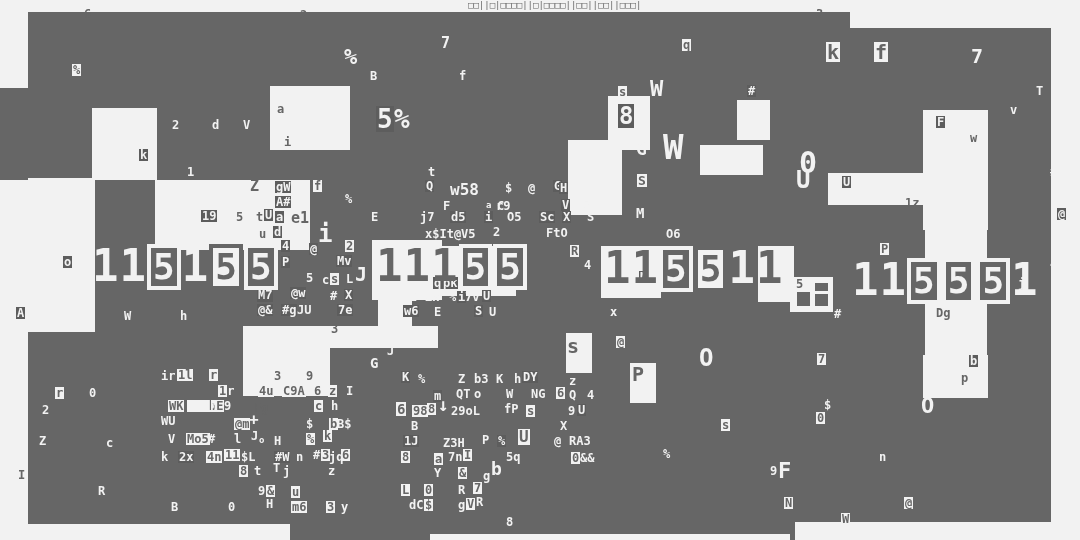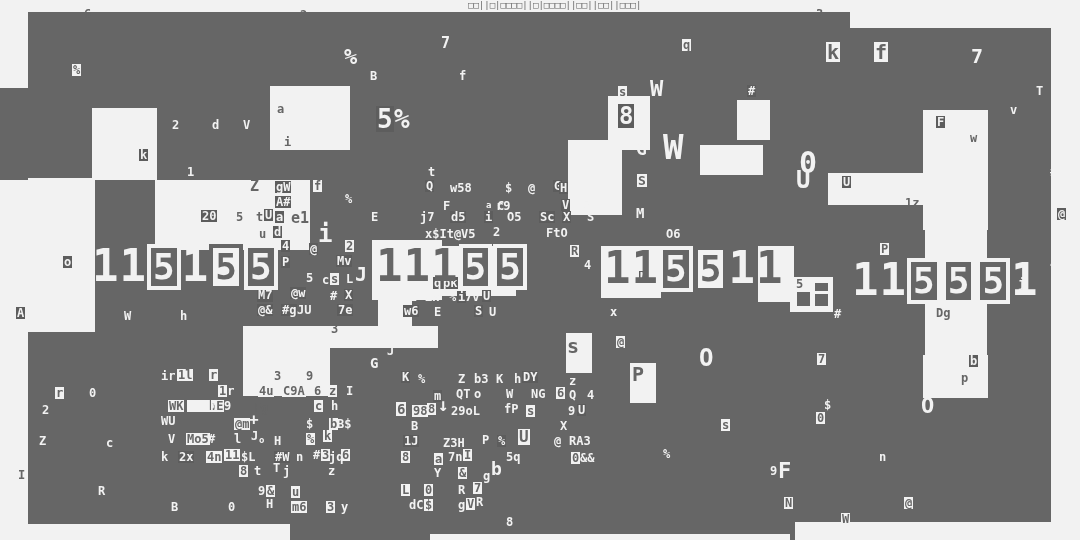--- a/index.html
+++ b/index.html
@@ -136,21 +136,21 @@
       <span class="g s-wb" style="left: 936px; top: 116px; font-size: 12px;">F</span>
       <span class="g s-d" style="left: 970px; top: 132px; font-size: 12px;">w</span>
       <span class="g s-w" style="left: 1050px; top: 166px; font-size: 12px;">#</span>
       <span class="g s-wb" style="left: 1057px; top: 208px; font-size: 12px;">@</span>
       <span class="g s-w" style="left: 799px; top: 148px; font-size: 30px;">0</span>
       <span class="g s-w" style="left: 796px; top: 168px; font-size: 24px;">U</span>
       <span class="g s-wb" style="left: 842px; top: 176px; font-size: 12px;">U</span>
       <span class="g s-d" style="left: 905px; top: 197px; font-size: 12px;">1z</span>
       <span class="g s-w" style="left: 428px; top: 166px; font-size: 12px;">t</span>
       <span class="g s-wb" style="left: 425px; top: 180px; font-size: 12px;">Q</span>
-      <span class="g s-w" style="left: 450px; top: 182px; font-size: 12px;">w58</span>
+      <span class="g s-w" style="left: 450px; top: 182px; font-size: 16px;">w58</span>
       <span class="g s-w" style="left: 505px; top: 182px; font-size: 12px;">$</span>
       <span class="g s-w" style="left: 528px; top: 182px; font-size: 12px;">@</span>
       <span class="g s-wb" style="left: 553px; top: 180px; font-size: 12px;">G</span>
       <span class="g s-w" style="left: 565px; top: 181px; font-size: 12px;">H</span>
       <span class="g s-w" style="left: 443px; top: 200px; font-size: 12px;">F</span>
       <span class="g s-w" style="left: 486px; top: 201px; font-size: 9px;">a</span>
       <span class="g s-w" style="left: 497px; top: 200px; font-size: 12px;">C</span>
       <span class="g s-w" style="left: 496px; top: 200px; font-size: 12px;">r9</span>
       <span class="g s-wb" style="left: 561px; top: 199px; font-size: 12px;">V</span>
       <span class="g s-w" style="left: 582px; top: 199px; font-size: 12px;">&amp;</span>
@@ -164,21 +164,21 @@
       <span class="g s-w" style="left: 425px; top: 228px; font-size: 12px;">x$It@V5</span>
       <span class="g s-w" style="left: 493px; top: 226px; font-size: 12px;">2</span>
       <span class="g s-w" style="left: 546px; top: 227px; font-size: 12px;">FtO</span>
       <span class="g s-db" style="left: 570px; top: 245px; font-size: 12px;">R</span>
       <span class="g s-w" style="left: 464px; top: 247px; font-size: 12px;">p</span>
       <span class="g s-d" style="left: 250px; top: 179px; font-size: 15px;">Z</span>
       <span class="g s-wb" style="left: 275px; top: 181px; font-size: 12px;">gW</span>
       <span class="g s-db" style="left: 313px; top: 180px; font-size: 12px;">f</span>
       <span class="g s-wb" style="left: 275px; top: 196px; font-size: 12px;">A#</span>
       <span class="g s-w" style="left: 345px; top: 193px; font-size: 12px;">%</span>
-      <span class="g s-wb" style="left: 201px; top: 210px; font-size: 12px;">20</span>
+      <span class="g s-wb" style="left: 201px; top: 210px; font-size: 12px;">19</span>
       <span class="g s-d" style="left: 236px; top: 211px; font-size: 12px;">5</span>
       <span class="g s-d" style="left: 256px; top: 211px; font-size: 12px;">t</span>
       <span class="g s-wb" style="left: 264px; top: 209px; font-size: 12px;">U</span>
       <span class="g s-wb" style="left: 275px; top: 211px; font-size: 12px;">a</span>
       <span class="g s-d" style="left: 291px; top: 211px; font-size: 15px;">e1</span>
       <span class="g s-w" style="left: 371px; top: 211px; font-size: 12px;">E</span>
       <span class="g s-d" style="left: 259px; top: 228px; font-size: 12px;">u</span>
       <span class="g s-wb" style="left: 273px; top: 226px; font-size: 12px;">d</span>
       <span class="g s-w" style="left: 318px; top: 222px; font-size: 24px;">i</span>
       <span class="g s-db" style="left: 345px; top: 240px; font-size: 12px;">2</span>

